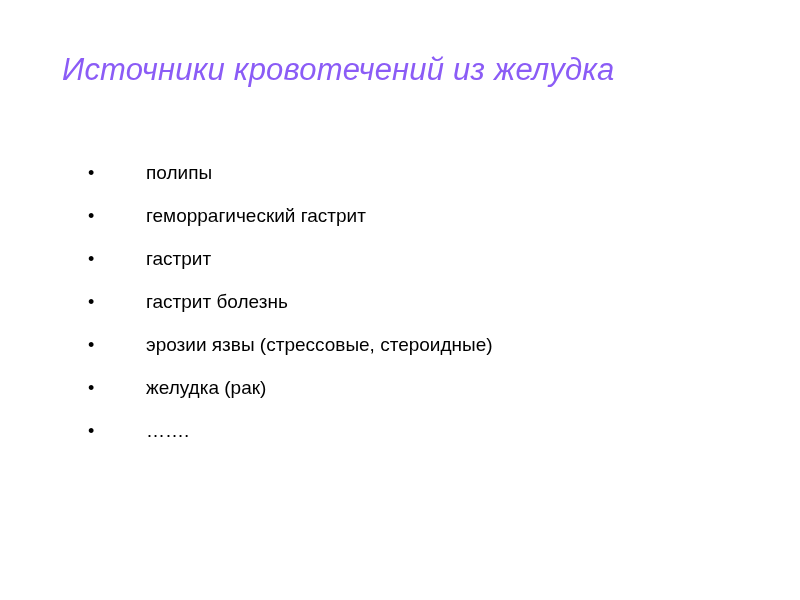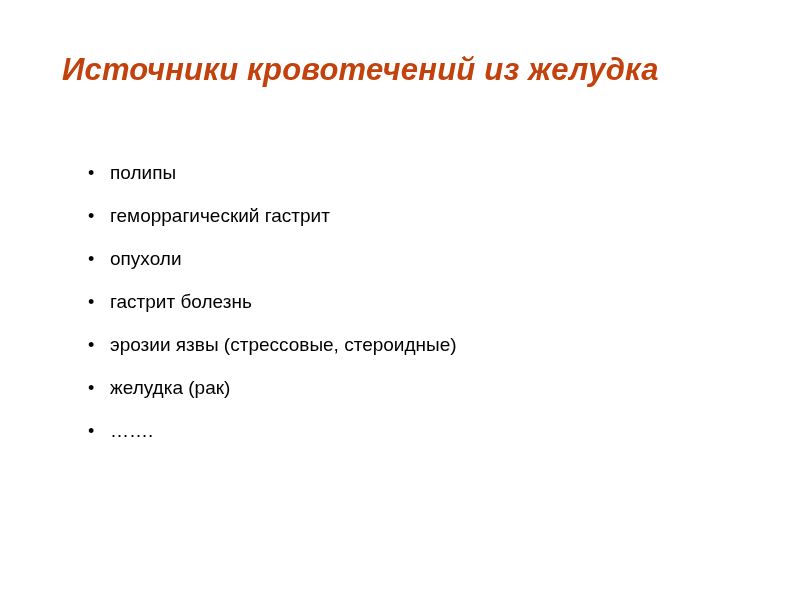--- a/index.html
+++ b/index.html
@@ -17,23 +17,23 @@
     height: 600px;
     background: #ffffff;
     font-family: "Liberation Sans", sans-serif;
     color: #000000;
   }
   .slide-title {
     position: absolute;
     left: 62px;
     top: 52px;
     font-size: 31px;
-    font-weight: bold;
+    font-weight: normal;
     font-style: italic;
-    color: #c2410c;
+    color: #8b5cf6;
     white-space: nowrap;
     letter-spacing: 0.2px;
   }
   .bullet-list {
     position: absolute;
     left: 88px;
     top: 161px;
     margin: 0;
     padding: 0;
     list-style: none;
@@ -48,40 +48,41 @@
     color: #000000;
   }
   .bullet-marker {
     width: 22px;
     flex: 0 0 22px;
     font-size: 18px;
     color: #000000;
   }
   .bullet-text {
     white-space: nowrap;
+    margin-left: 36px;
   }
 </style>
 </head>
 <body>
 
 <div class="slide">
   <div class="slide-title">Источники кровотечений из желудка</div>
 
   <ul class="bullet-list">
     <li class="bullet-item">
       <span class="bullet-marker">•</span>
       <span class="bullet-text">полипы</span>
     </li>
     <li class="bullet-item">
       <span class="bullet-marker">•</span>
       <span class="bullet-text">геморрагический гастрит</span>
     </li>
     <li class="bullet-item">
       <span class="bullet-marker">•</span>
-      <span class="bullet-text">опухоли</span>
+      <span class="bullet-text">гастрит</span>
     </li>
     <li class="bullet-item">
       <span class="bullet-marker">•</span>
       <span class="bullet-text">гастрит болезнь</span>
     </li>
     <li class="bullet-item">
       <span class="bullet-marker">•</span>
       <span class="bullet-text">эрозии язвы (стрессовые, стероидные)</span>
     </li>
     <li class="bullet-item">

